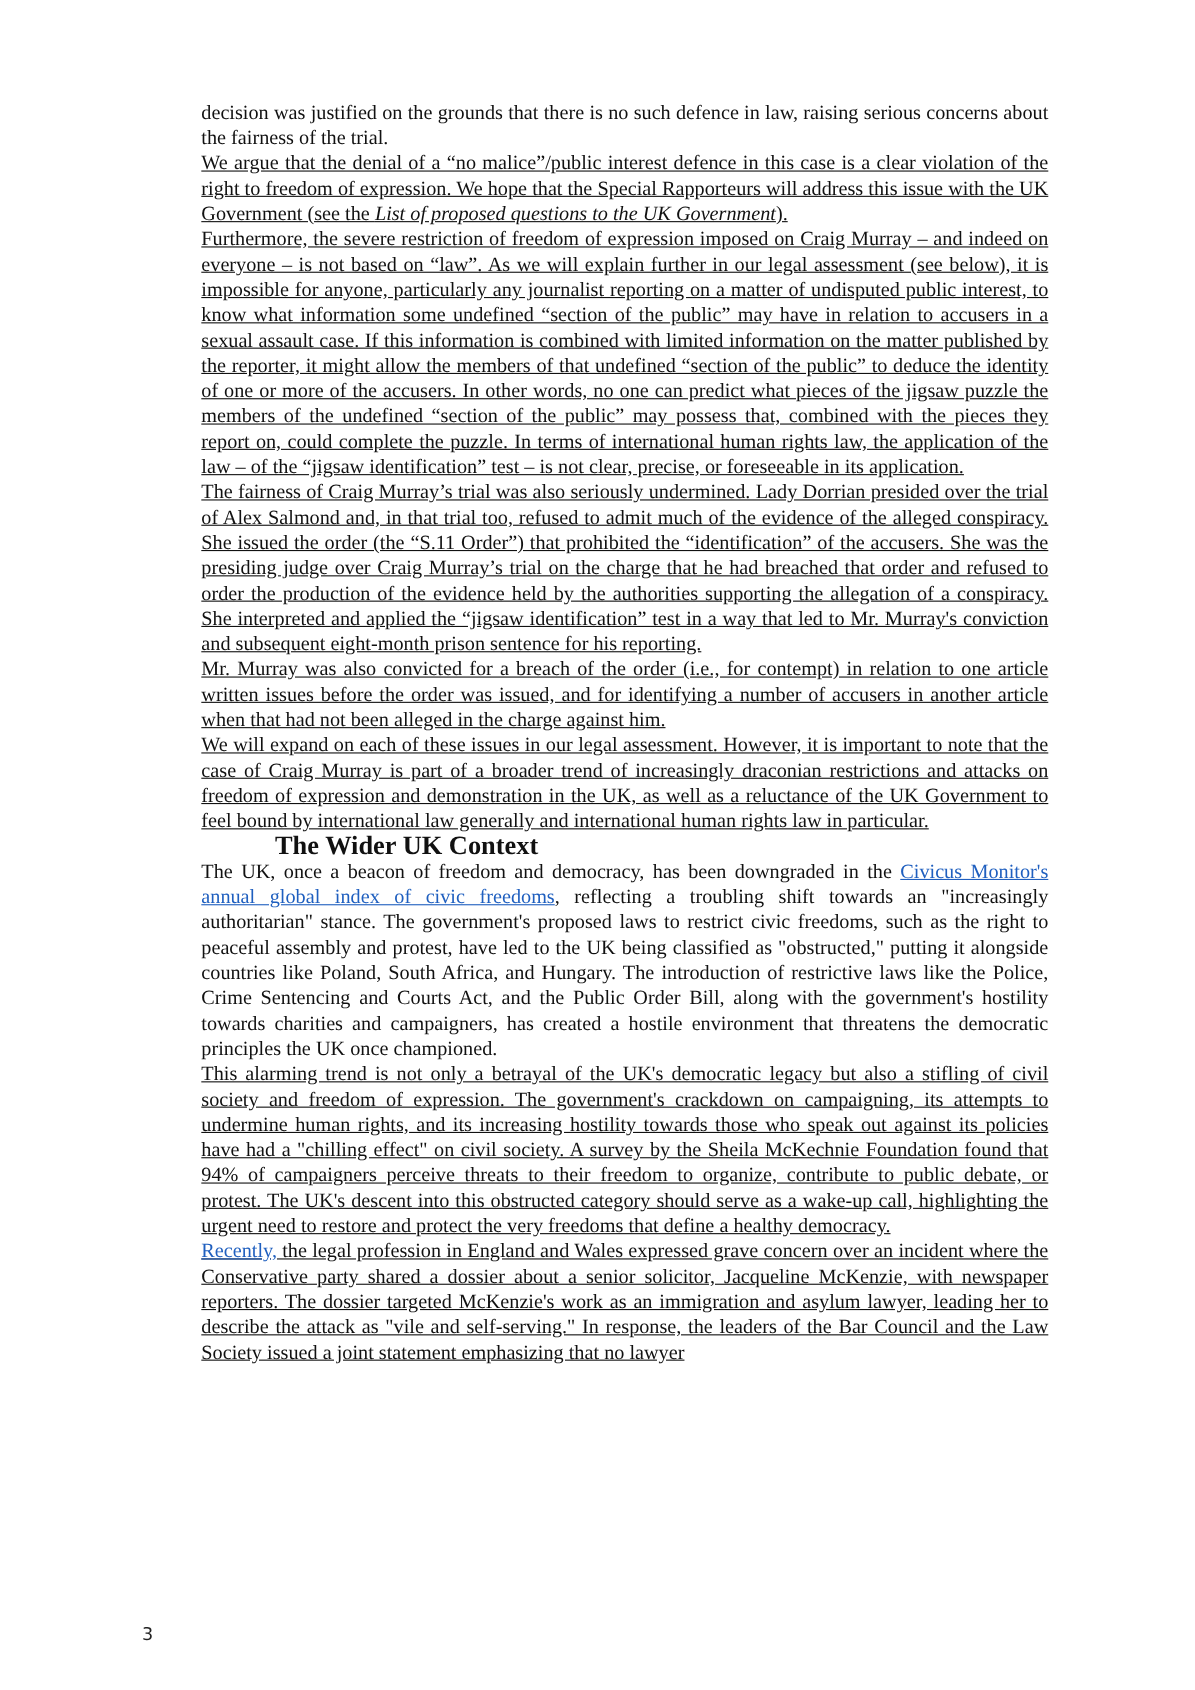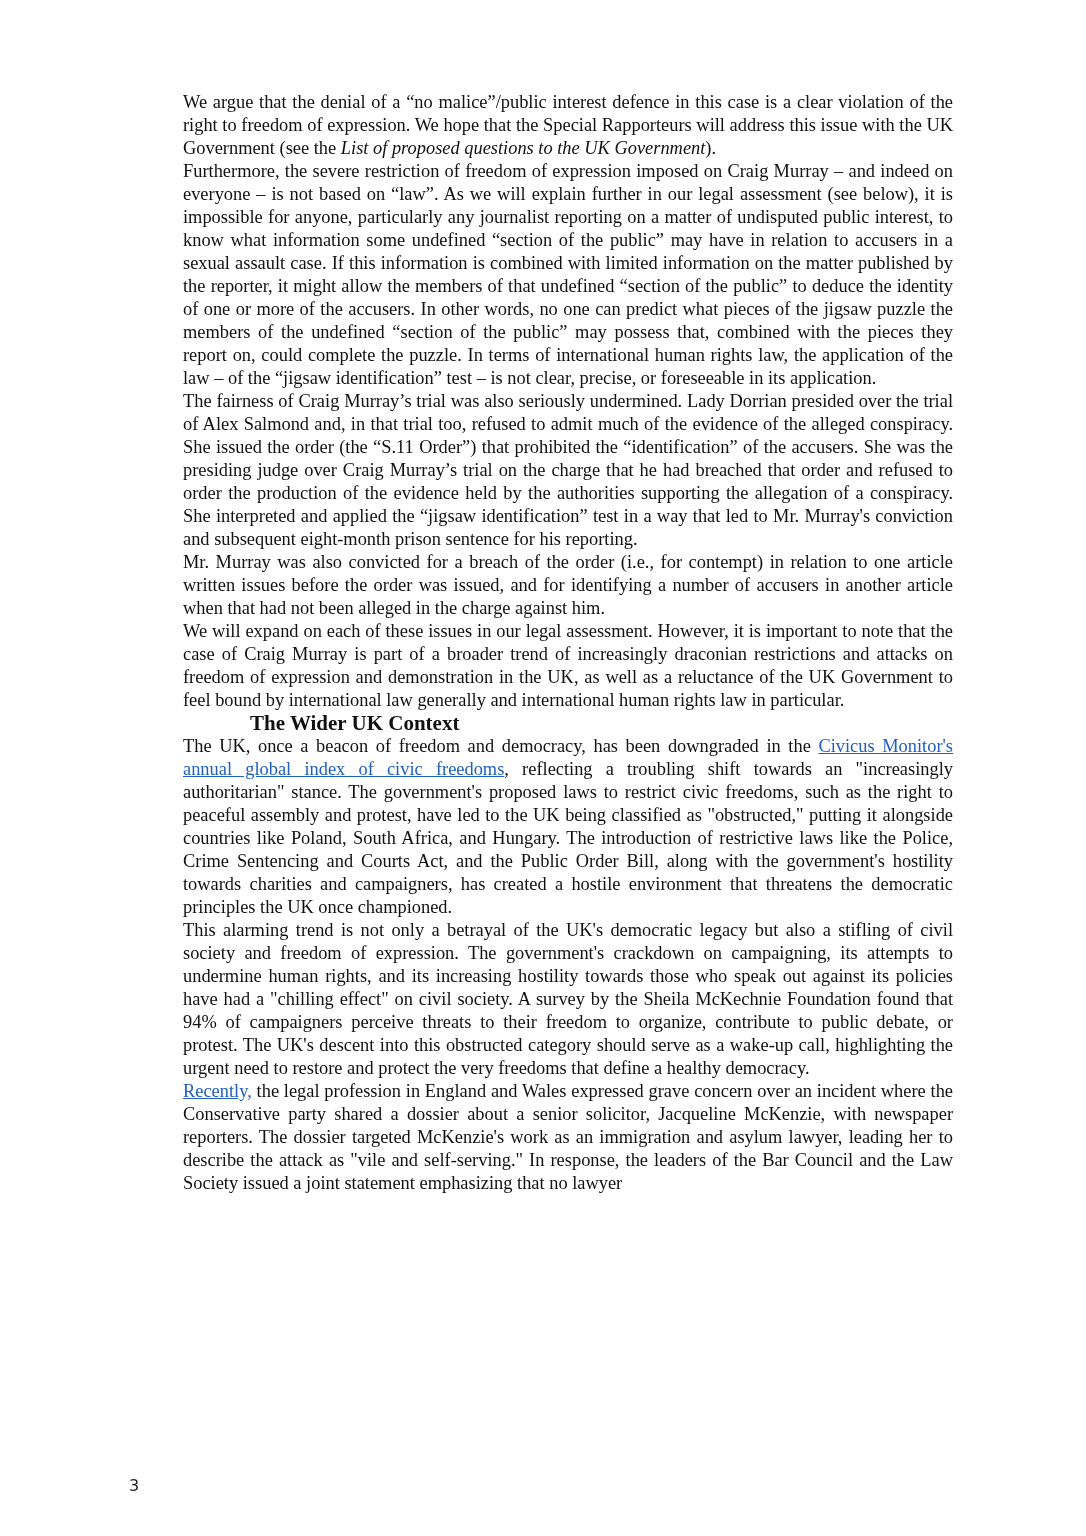--- a/index.html
+++ b/index.html
@@ -22,26 +22,27 @@
       font-size: 18.4px;
       line-height: 23px;
       color: #111111;
     }
     .para {
       margin: 0 0 0 0;
       text-align: justify;
     }
     .para + .para {
       margin-top: 0px;
+      text-decoration: underline;
     }
     .heading {
       margin: 0;
       padding-left: 67px;
       font-weight: bold;
-      font-size: 21px;
+      font-size: 24px;
       line-height: 23px;
     }
     .link {
       color: #1f5fbf;
       text-decoration: underline;
     }
     .ital { font-style: italic; }
     .page-number {
       position: absolute;
       left: 129px;
@@ -49,20 +50,21 @@
       font-family: "DejaVu Sans", sans-serif;
       font-size: 16px;
       color: #222222;
     }
   </style>
 </head>
 <body>
 
 <div class="page">
 
+  <p class="para">decision was justified on the grounds that there is no such defence in law, raising serious concerns about the fairness of the trial.</p>
 
   <p class="para"><span>We argue that the denial of a “no malice”/public interest defence in this case is a clear violation of the right to freedom of expression. We hope that the Special Rapporteurs will address this issue with the UK Government (see the </span><span class="ital">List of proposed questions to the UK Government</span><span>).</span></p>
 
   <p class="para">Furthermore, the severe restriction of freedom of expression imposed on Craig Murray – and indeed on everyone – is not based on “law”. As we will explain further in our legal assessment (see below), it is impossible for anyone, particularly any journalist reporting on a matter of undisputed public interest, to know what information some undefined “section of the public” may have in relation to accusers in a sexual assault case. If this information is combined with limited information on the matter published by the reporter, it might allow the members of that undefined “section of the public” to deduce the identity of one or more of the accusers. In other words, no one can predict what pieces of the jigsaw puzzle the members of the undefined “section of the public” may possess that, combined with the pieces they report on, could complete the puzzle. In terms of international human rights law, the application of the law – of the “jigsaw identification” test – is not clear, precise, or foreseeable in its application.</p>
 
   <p class="para">The fairness of Craig Murray’s trial was also seriously undermined. Lady Dorrian presided over the trial of Alex Salmond and, in that trial too, refused to admit much of the evidence of the alleged conspiracy. She issued the order (the “S.11 Order”) that prohibited the “identification” of the accusers. She was the presiding judge over Craig Murray’s trial on the charge that he had breached that order and refused to order the production of the evidence held by the authorities supporting the allegation of a conspiracy. She interpreted and applied the “jigsaw identification” test in a way that led to Mr. Murray's conviction and subsequent eight-month prison sentence for his reporting.</p>
 
   <p class="para">Mr. Murray was also convicted for a breach of the order (i.e., for contempt) in relation to one article written issues before the order was issued, and for identifying a number of accusers in another article when that had not been alleged in the charge against him.</p>
 
   <p class="para">We will expand on each of these issues in our legal assessment. However, it is important to note that the case of Craig Murray is part of a broader trend of increasingly draconian restrictions and attacks on freedom of expression and demonstration in the UK, as well as a reluctance of the UK Government to feel bound by international law generally and international human rights law in particular.</p>

